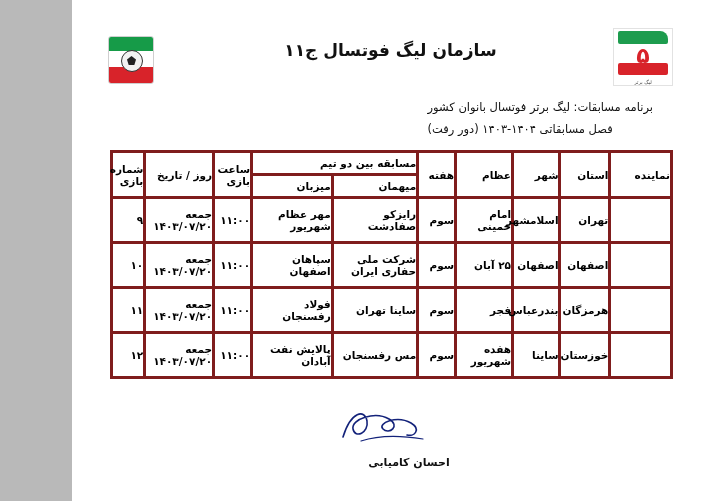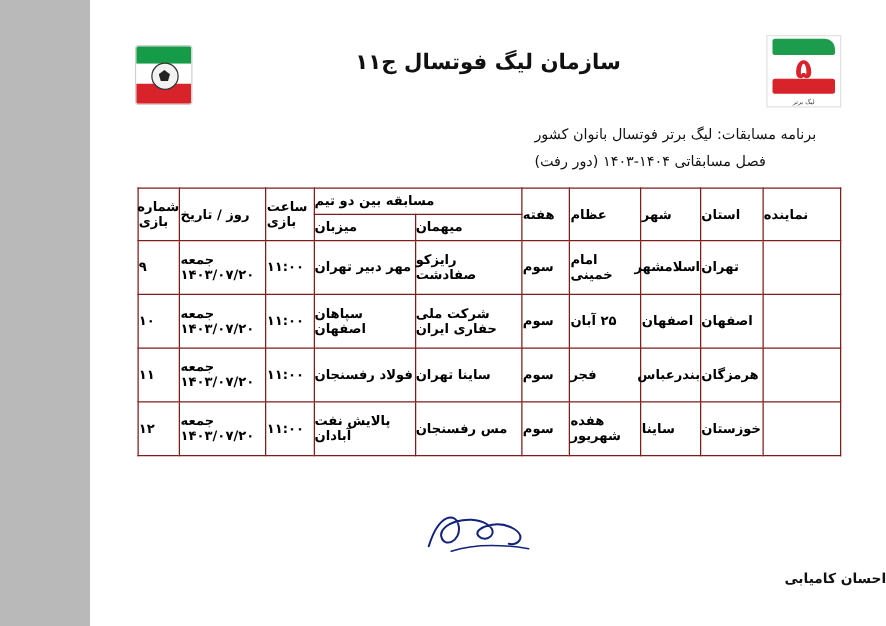--- a/index.html
+++ b/index.html
@@ -142,22 +142,22 @@
     left: 38px;
     right: 36px;
   }
   table.sched {
     border-collapse: collapse;
     width: 100%;
     direction: rtl;
     table-layout: fixed;
   }
   table.sched th, table.sched td {
-    border: 1px solid #7f1d1d;
-    text-align: left;
+    border: 3px solid #7f1d1d;
+    text-align: right;
     vertical-align: middle;
     font-size: 10.5px;
     color: #000;
     padding: 0;
   }
   table.sched th {
     font-weight: bold;
     height: 20px;
   }
   table.sched td {
@@ -173,20 +173,21 @@
   .col-hall    { width: 12%; }
   .col-city    { width: 10%; }
   .col-prov    { width: 10.5%; }
   .col-rep     { width: 13%; }
 
   
   .signature {
     position: absolute;
     bottom: 28px;
     left: 0; right: 0;
+    text-align: center;
     direction: rtl;
     padding-left: 37px;
   }
   .sig-mark {
     position: absolute;
     bottom: 56px;
     left: 0; right: 0;
     text-align: center;
     height: 40px;
     pointer-events: none;
@@ -268,21 +269,21 @@
         </tr>
       </thead>
       <tbody>
         <tr>
           <td></td>
           <td>تهران</td>
           <td>اسلامشهر</td>
           <td>امام خمینی</td>
           <td>سوم</td>
           <td>رایزکو صفادشت</td>
-          <td>مهر دبیر تهران</td>
+          <td>مهر عظام شهریور</td>
           <td>۱۱:۰۰</td>
           <td>جمعه ۱۴۰۳/۰۷/۲۰</td>
           <td>۹</td>
         </tr>
         <tr>
           <td></td>
           <td>اصفهان</td>
           <td>اصفهان</td>
           <td>۲۵ آبان</td>
           <td>سوم</td>

